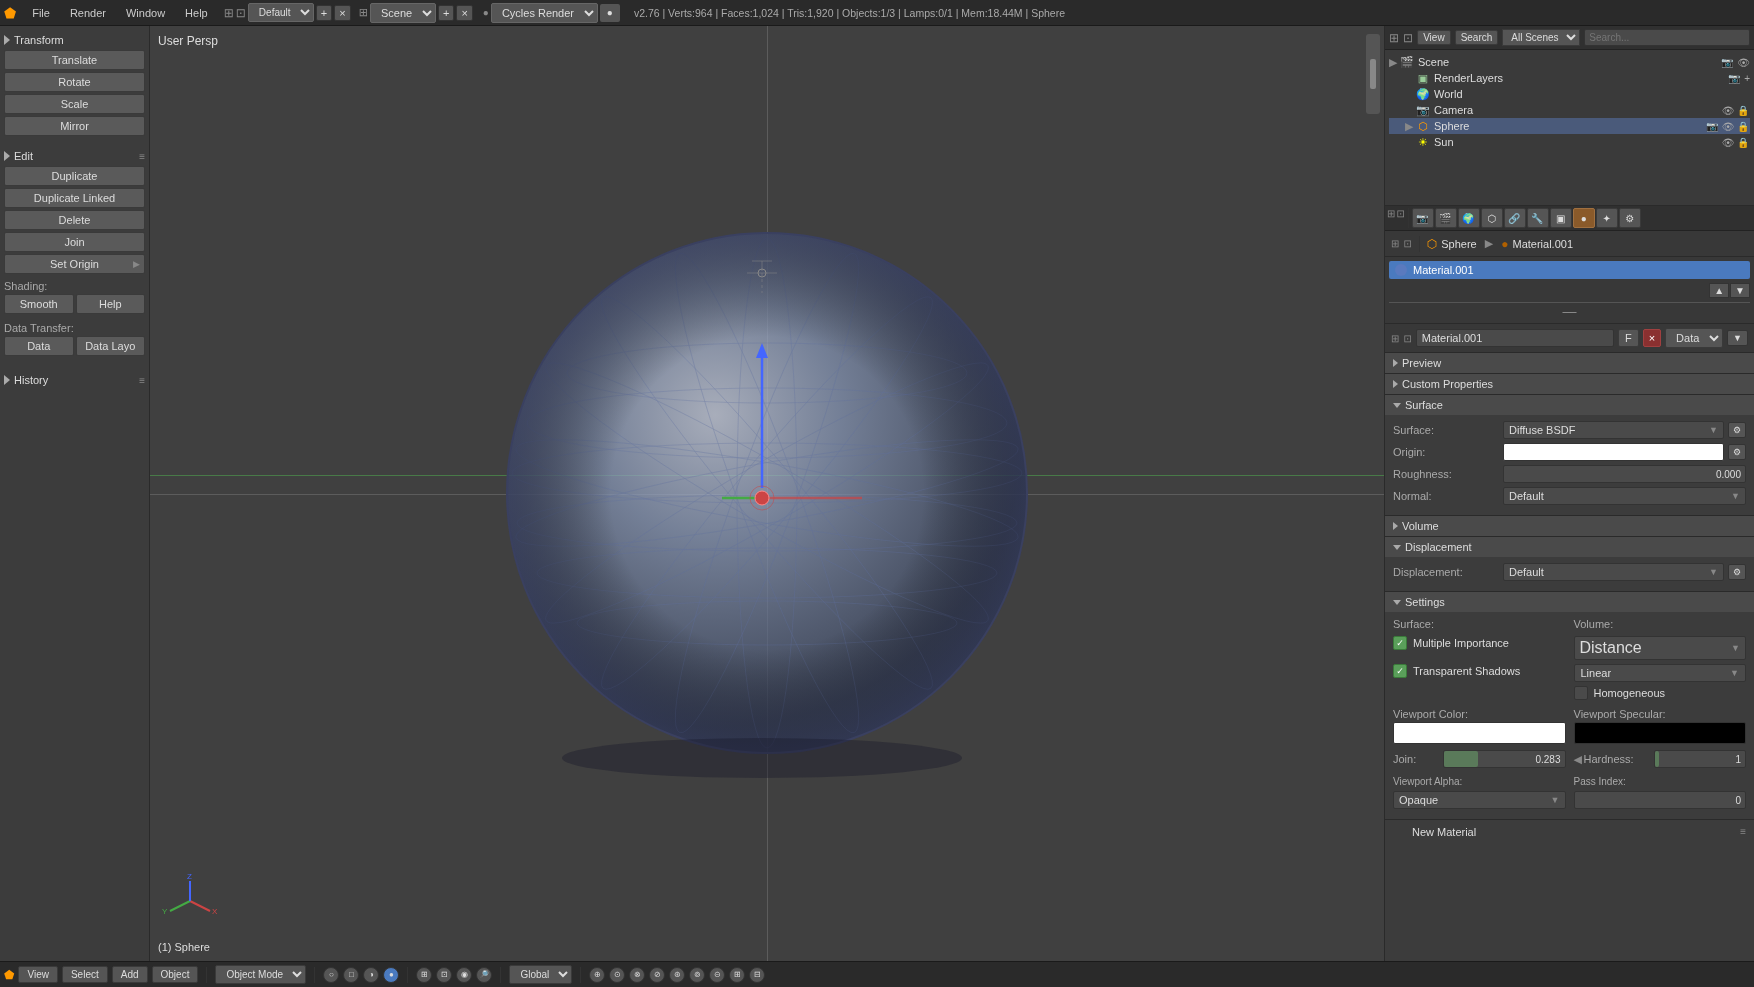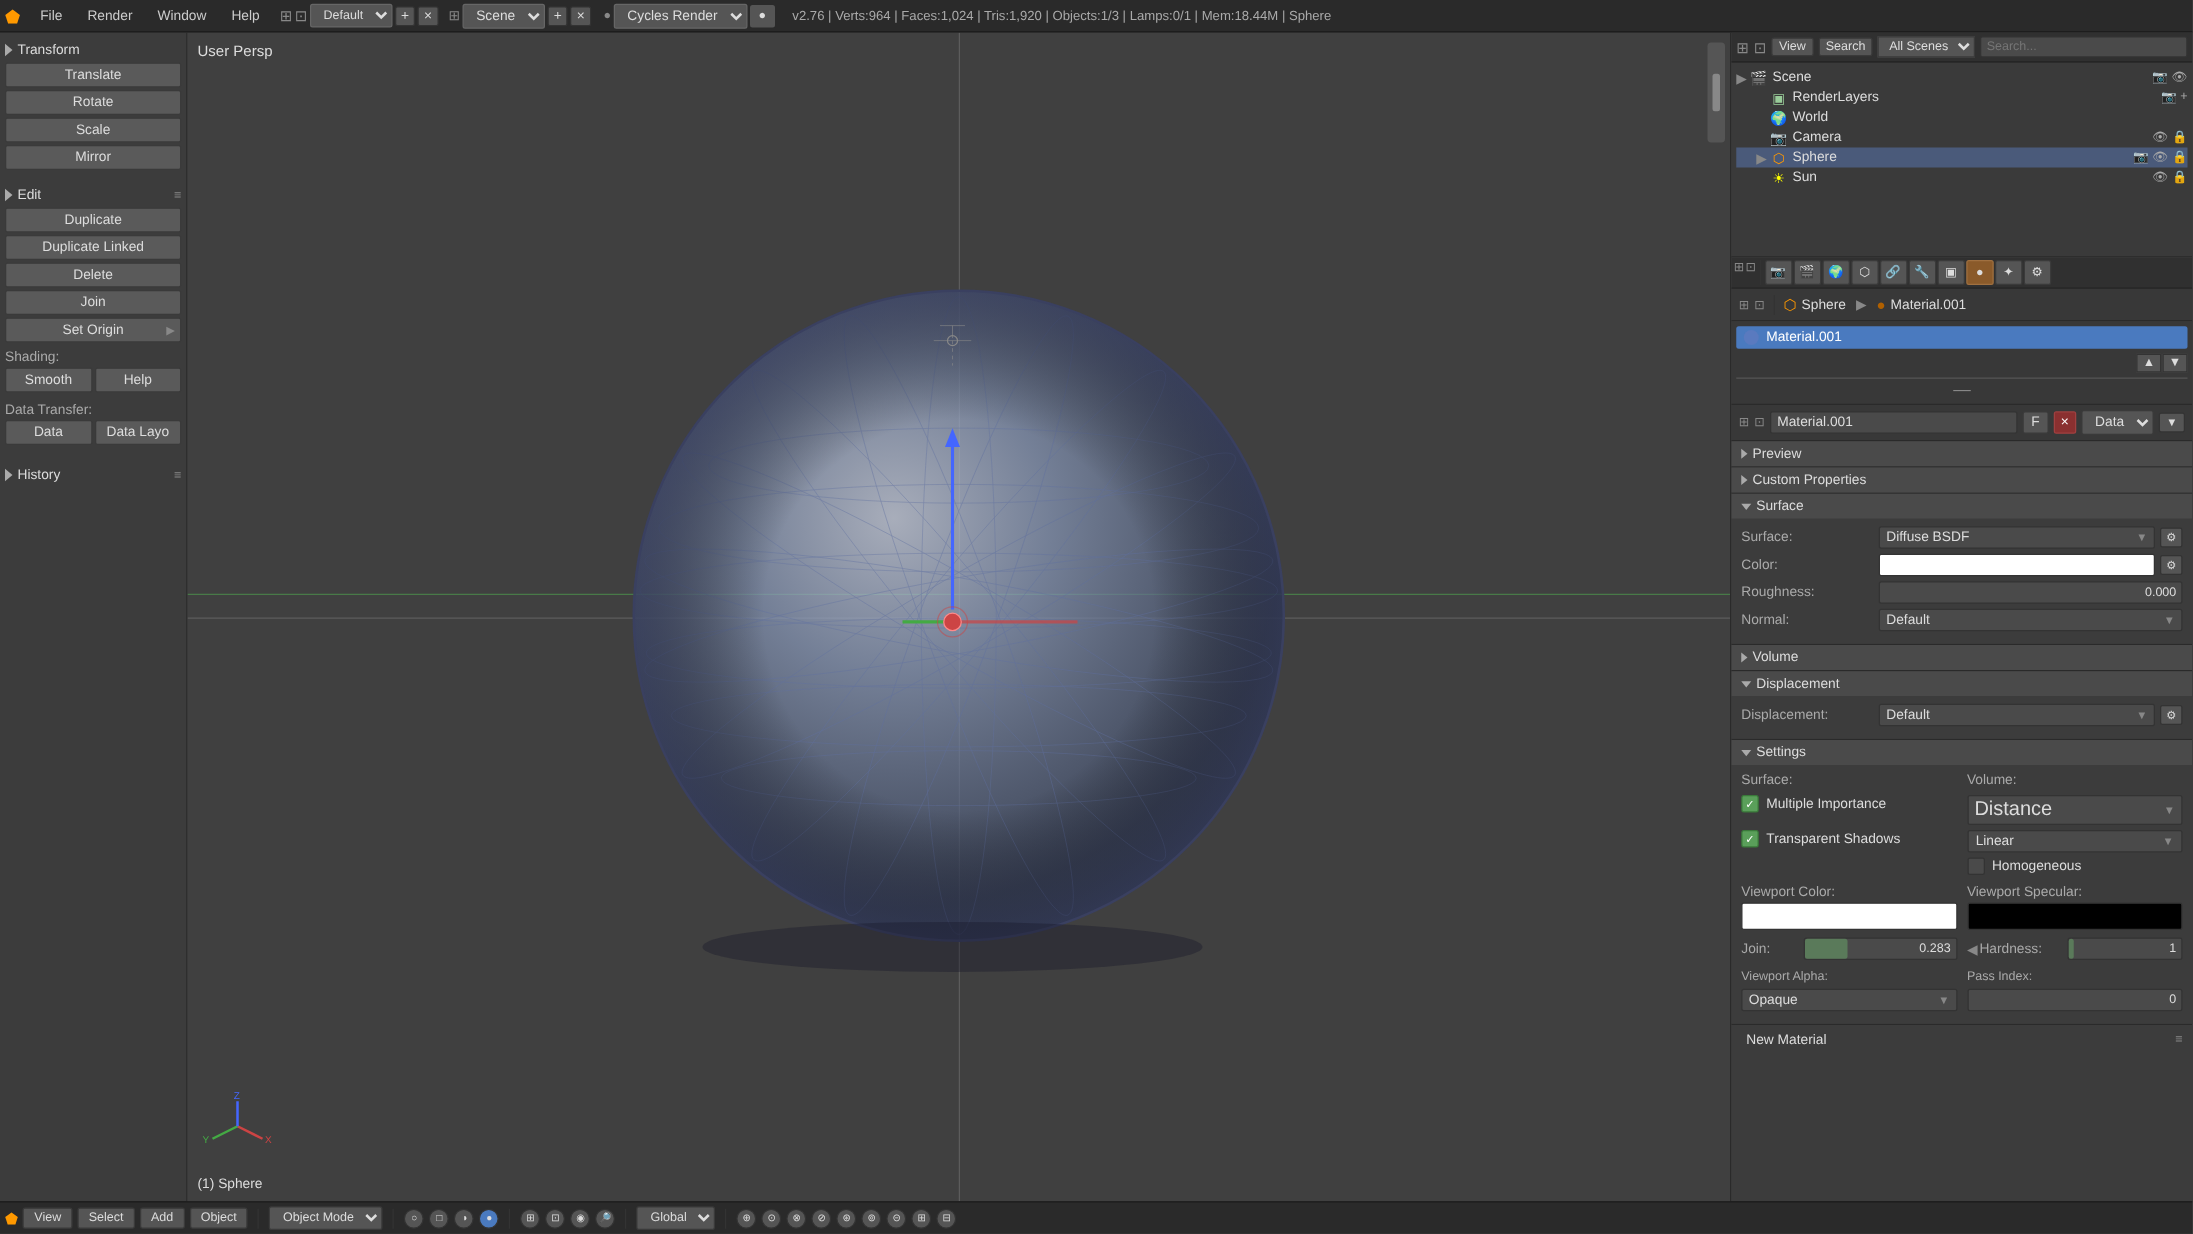--- a/index.html
+++ b/index.html
@@ -509,21 +509,21 @@
     }
 
     
     #new-material-section {
       padding: 6px 8px;
       background: #3c3c3c;
     }
     .new-mat-header {
       display: flex;
       align-items: flex-start;
-      gap: 4px;
+      gap: 19px;
       cursor: pointer;
       font-size: 11px;
       color: #ddd;
       margin-bottom: 12px;
     }
 
     
     #bottom-bar {
       height: 26px;
       background: #2a2a2a;
@@ -945,21 +945,21 @@
           <span class="arrow-down"></span>
           <span>Surface</span>
         </div>
         <div class="prop-section-body">
           <div class="prop-row">
             <span class="prop-label">Surface:</span>
             <div class="prop-value has-arrow">Diffuse BSDF</div>
             <div style="margin-left:4px;background:#555;border:1px solid #333;padding:2px 4px;cursor:pointer;border-radius:2px;font-size:9px;color:#ddd;">⚙</div>
           </div>
           <div class="prop-row">
-            <span class="prop-label">Color:</span>
+            <span class="prop-label">Origin:</span>
             <div class="prop-value-white"></div>
             <div style="margin-left:4px;background:#555;border:1px solid #333;padding:2px 4px;cursor:pointer;border-radius:2px;font-size:9px;color:#ddd;">⚙</div>
           </div>
           <div class="prop-row">
             <span class="prop-label">Roughness:</span>
             <div class="prop-value-slider">
               <div class="slider-fill" style="width:0%;"></div>
               <span class="slider-text">0.000</span>
             </div>
           </div>

